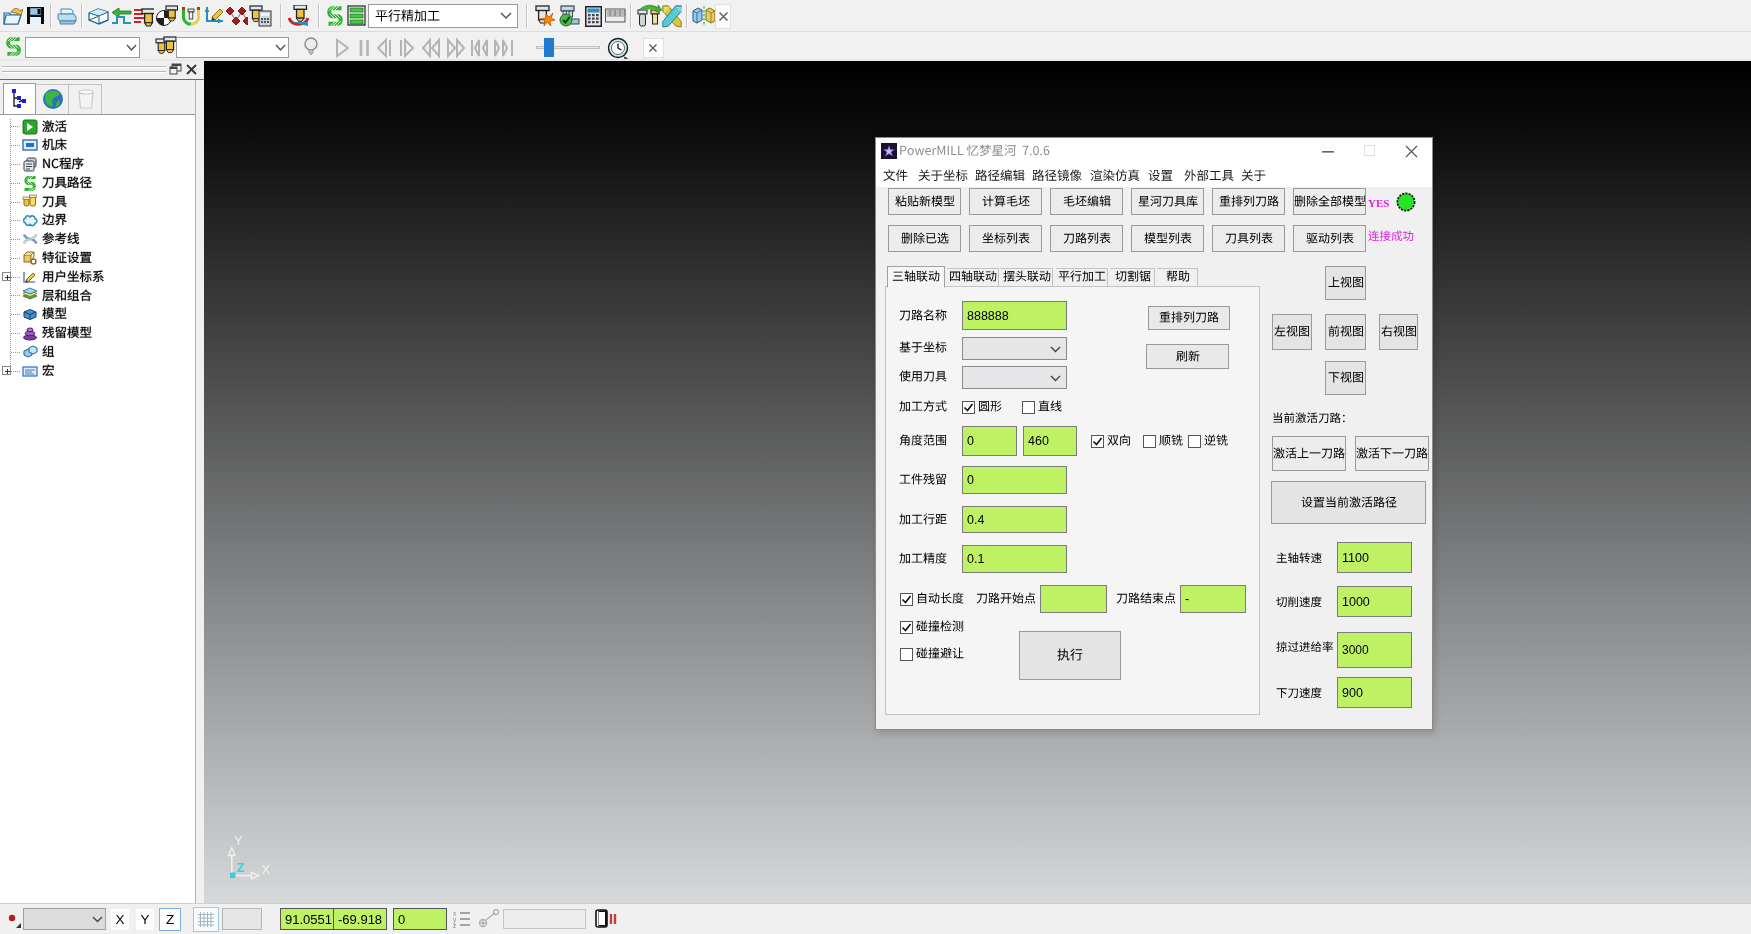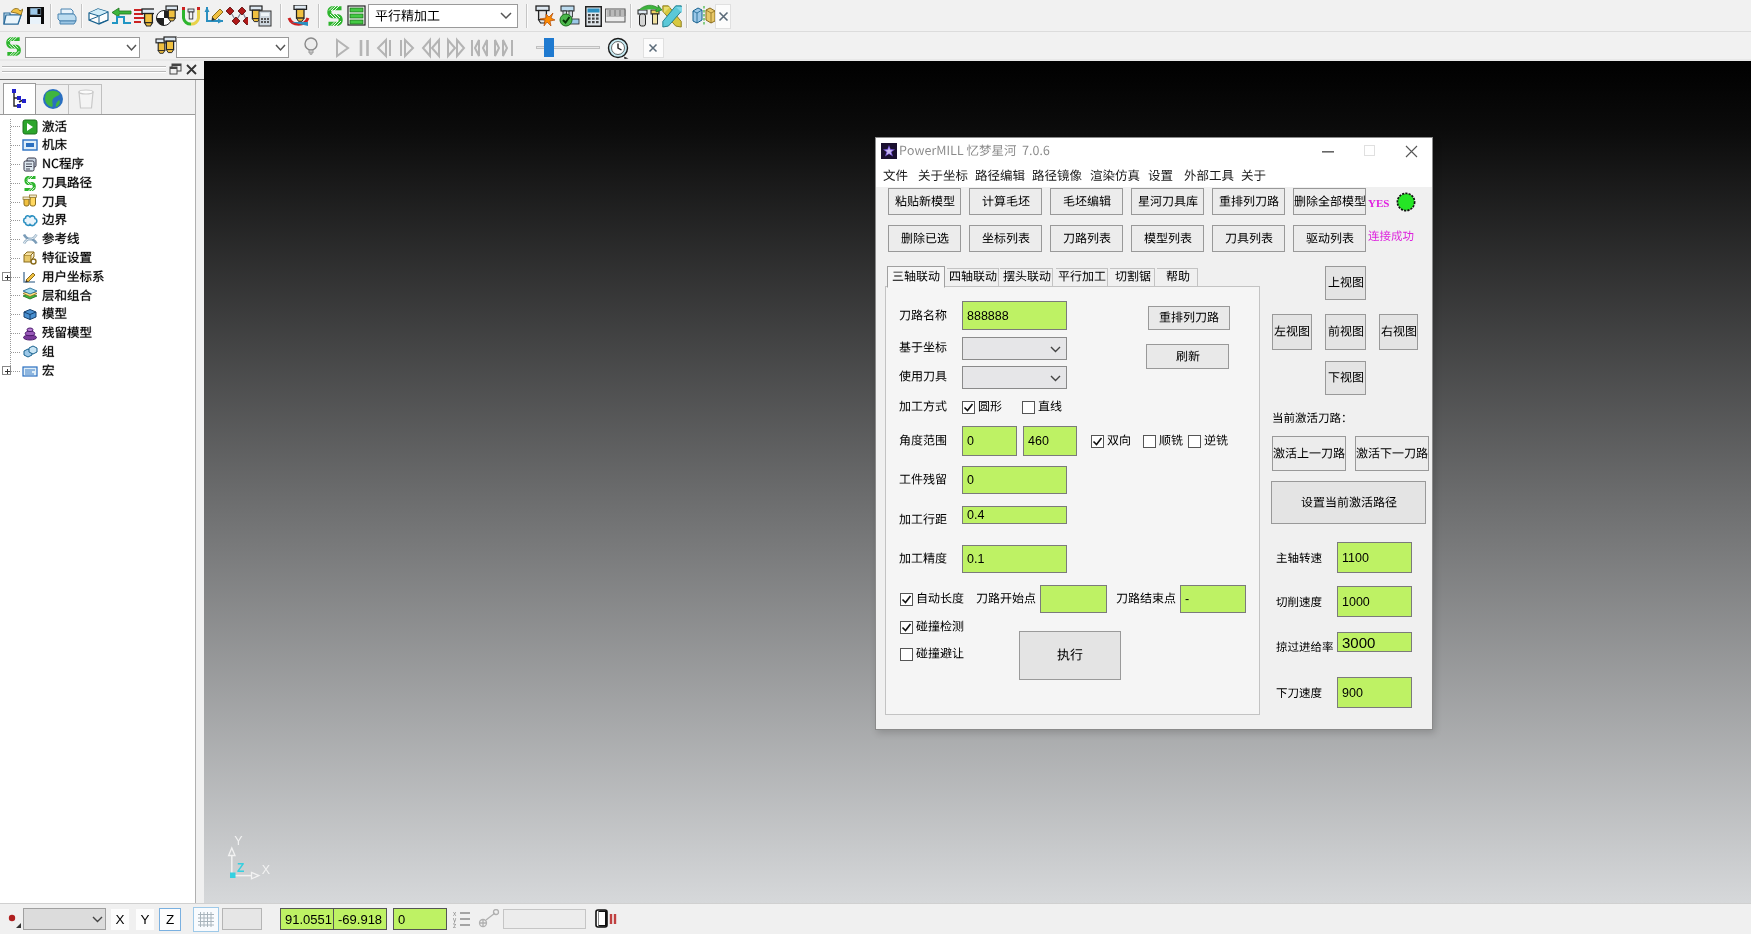--- a/index.html
+++ b/index.html
@@ -889,21 +889,21 @@
     </svg>
     <div class="inp" style="left:962px;top:466px;width:105px;height:28px;font-size:12.5px">0</div>
     <svg class="tx" style="left:899px;top:513.3px" width="48" height="15">
       <g transform="translate(0,10.56) scale(0.012,-0.012)" fill="#000">
         <use href="#g52a0" x="0"></use>
         <use href="#g5de5" x="1000"></use>
         <use href="#g884c" x="2000"></use>
         <use href="#g8ddd" x="3000"></use>
       </g>
     </svg>
-    <div class="inp" style="left:962px;top:506px;width:105px;height:18px;font-size:12.5px">0.4</div>
+    <div class="inp" style="left:962px;top:506px;width:105px;height:27px;font-size:12.5px">0.4</div>
     <svg class="tx" style="left:899px;top:552.3px" width="48" height="15">
       <g transform="translate(0,10.56) scale(0.012,-0.012)" fill="#000">
         <use href="#g52a0" x="0"></use>
         <use href="#g5de5" x="1000"></use>
         <use href="#g7cbe" x="2000"></use>
         <use href="#g5ea6" x="3000"></use>
       </g>
     </svg>
     <div class="inp" style="left:962px;top:545px;width:105px;height:28px;font-size:12.5px">0.1</div>
     <div class="abs" style="left:900px;top:592.5px;width:13px;height:13px;background:#fff;border:1px solid #555"></div>
@@ -1089,21 +1089,21 @@
     <div class="inp" style="left:1337px;top:586px;width:75px;height:31px;font-size:12.5px">1000</div>
     <svg class="tx" style="left:1276px;top:640.6px" width="58" height="14">
       <g transform="translate(0,10.12) scale(0.0115,-0.0115)" fill="#000">
         <use href="#g63a0" x="0"></use>
         <use href="#g8fc7" x="1000"></use>
         <use href="#g8fdb" x="2000"></use>
         <use href="#g7ed9" x="3000"></use>
         <use href="#g7387" x="4000"></use>
       </g>
     </svg>
-    <div class="inp" style="left:1337px;top:632px;width:75px;height:20px;font-size:15px">3000</div>
+    <div class="inp" style="left:1337px;top:632px;width:75px;height:36px;font-size:12px">3000</div>
     <svg class="tx" style="left:1276px;top:686.6px" width="46" height="14">
       <g transform="translate(0,10.12) scale(0.0115,-0.0115)" fill="#000">
         <use href="#g4e0b" x="0"></use>
         <use href="#g5200" x="1000"></use>
         <use href="#g901f" x="2000"></use>
         <use href="#g5ea6" x="3000"></use>
       </g>
     </svg>
     <div class="inp" style="left:1337px;top:677px;width:75px;height:31px;font-size:12.5px">900</div>
     <svg class="abs" style="left:4px;top:911px" width="18" height="18">

